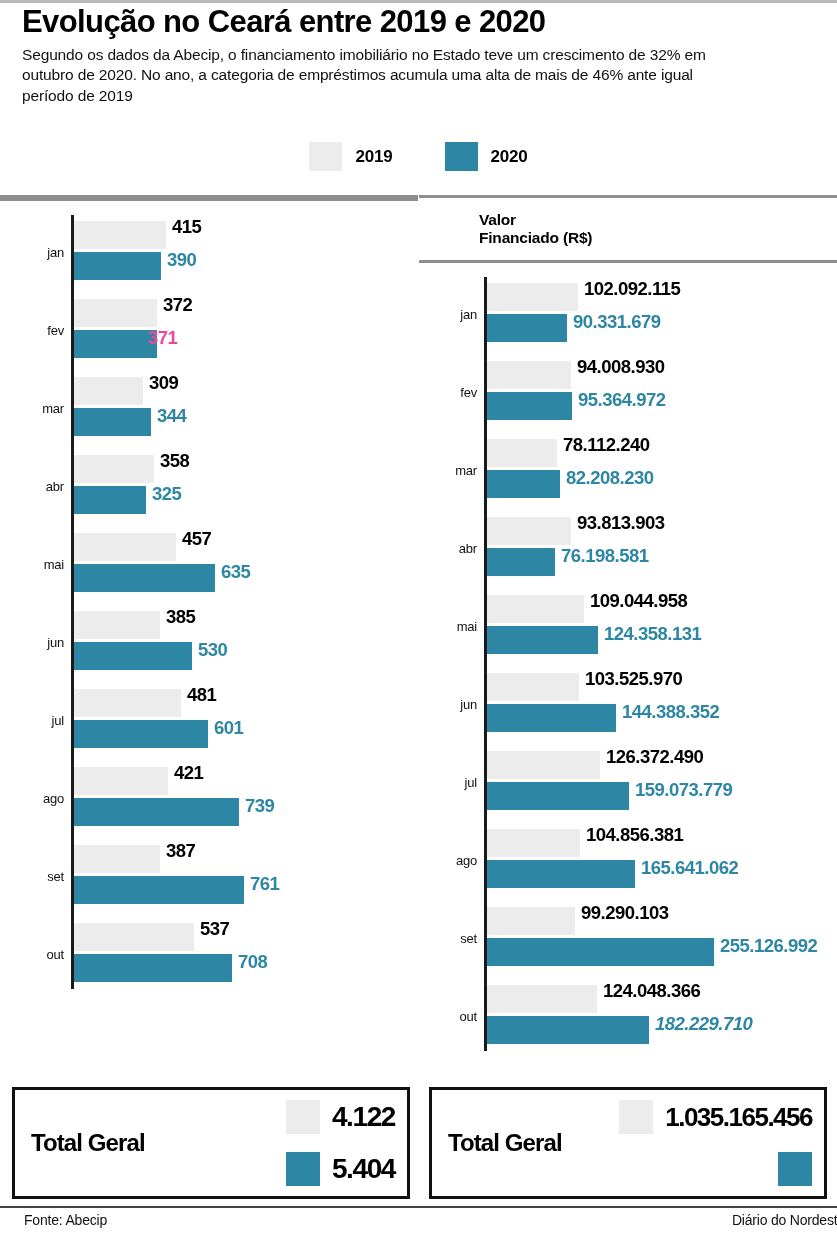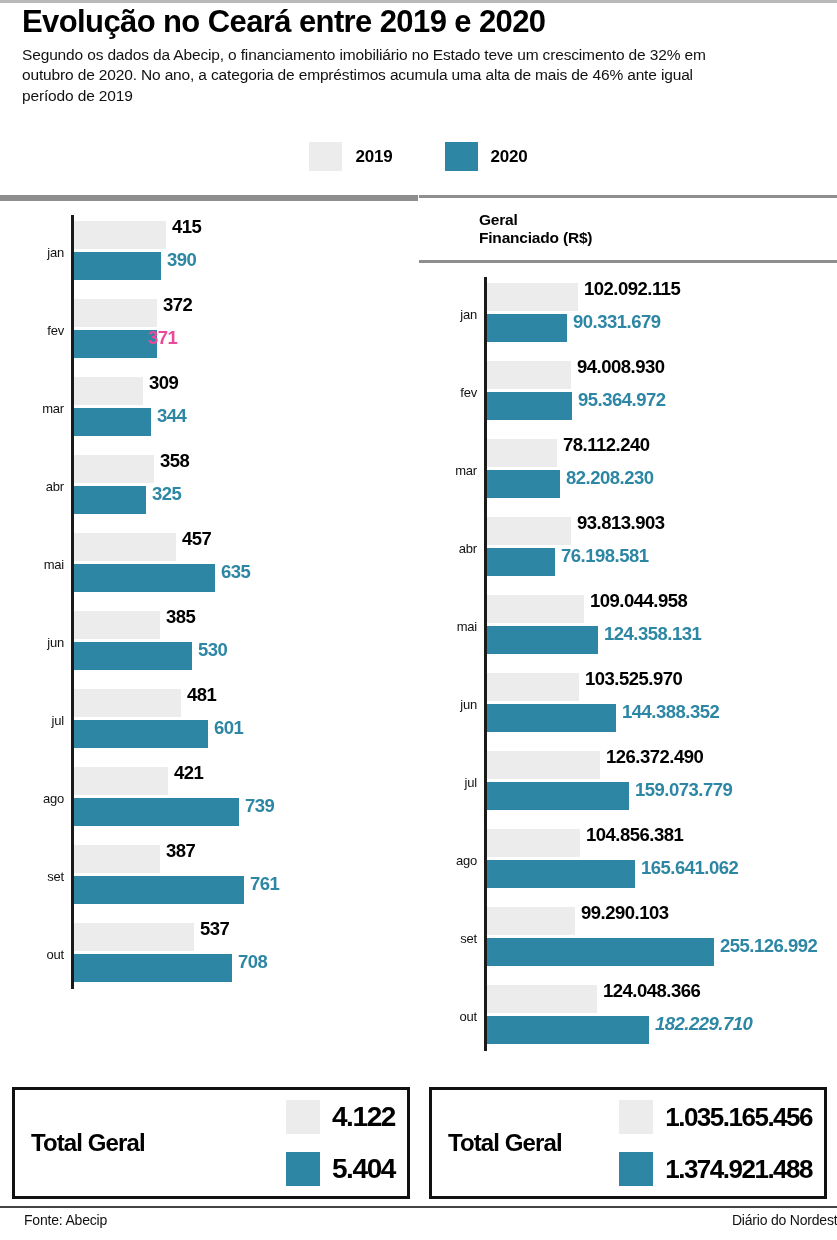--- a/index.html
+++ b/index.html
@@ -199,21 +199,21 @@
         </div>
       </div>
   </div>
 </div>
 
 <div class="col col-right">
   <div class="col-inner">
     <div class="rule top"></div>
     <div class="sec-head">
       <div class="sec-title">
-        <span>Geral</span><br>
+        <span>Valor</span><br>
         <span>Financiado (R$)</span>
       </div>
     </div>
     <div class="rule"></div>
     <div class="plot" id="plot-1">
       <div class="axis"></div>
     <div class="row" style="top: 14px;">
           <div class="month">jan</div>
           <span class="bar bar-a" style="width: 91px; background: rgb(236, 236, 236);"></span>
           <span class="val val-a" style="left: 165px; color: rgb(0, 0, 0);">102.092.115</span>
@@ -303,21 +303,20 @@
 
 <div class="total-box total-right">
   <div class="total-label">Total Geral</div>
   <div class="total-rows">
     <div class="total-row">
       <span class="total-sw" id="tsw2" style="background: rgb(236, 236, 236);"></span>
       <span class="total-val">1.035.165.456</span>
     </div>
     <div class="total-row">
       <span class="total-sw" id="tsw3" style="background: rgb(45, 135, 164);"></span>
-      <span class="total-val">1.374.921.488</span>
     </div>
   </div>
 </div>
 
 <div class="foot-rule"></div>
 <div class="foot">
   <span>Fonte: Abecip</span>
   <span>Diário do Nordeste</span>
 </div>
 

